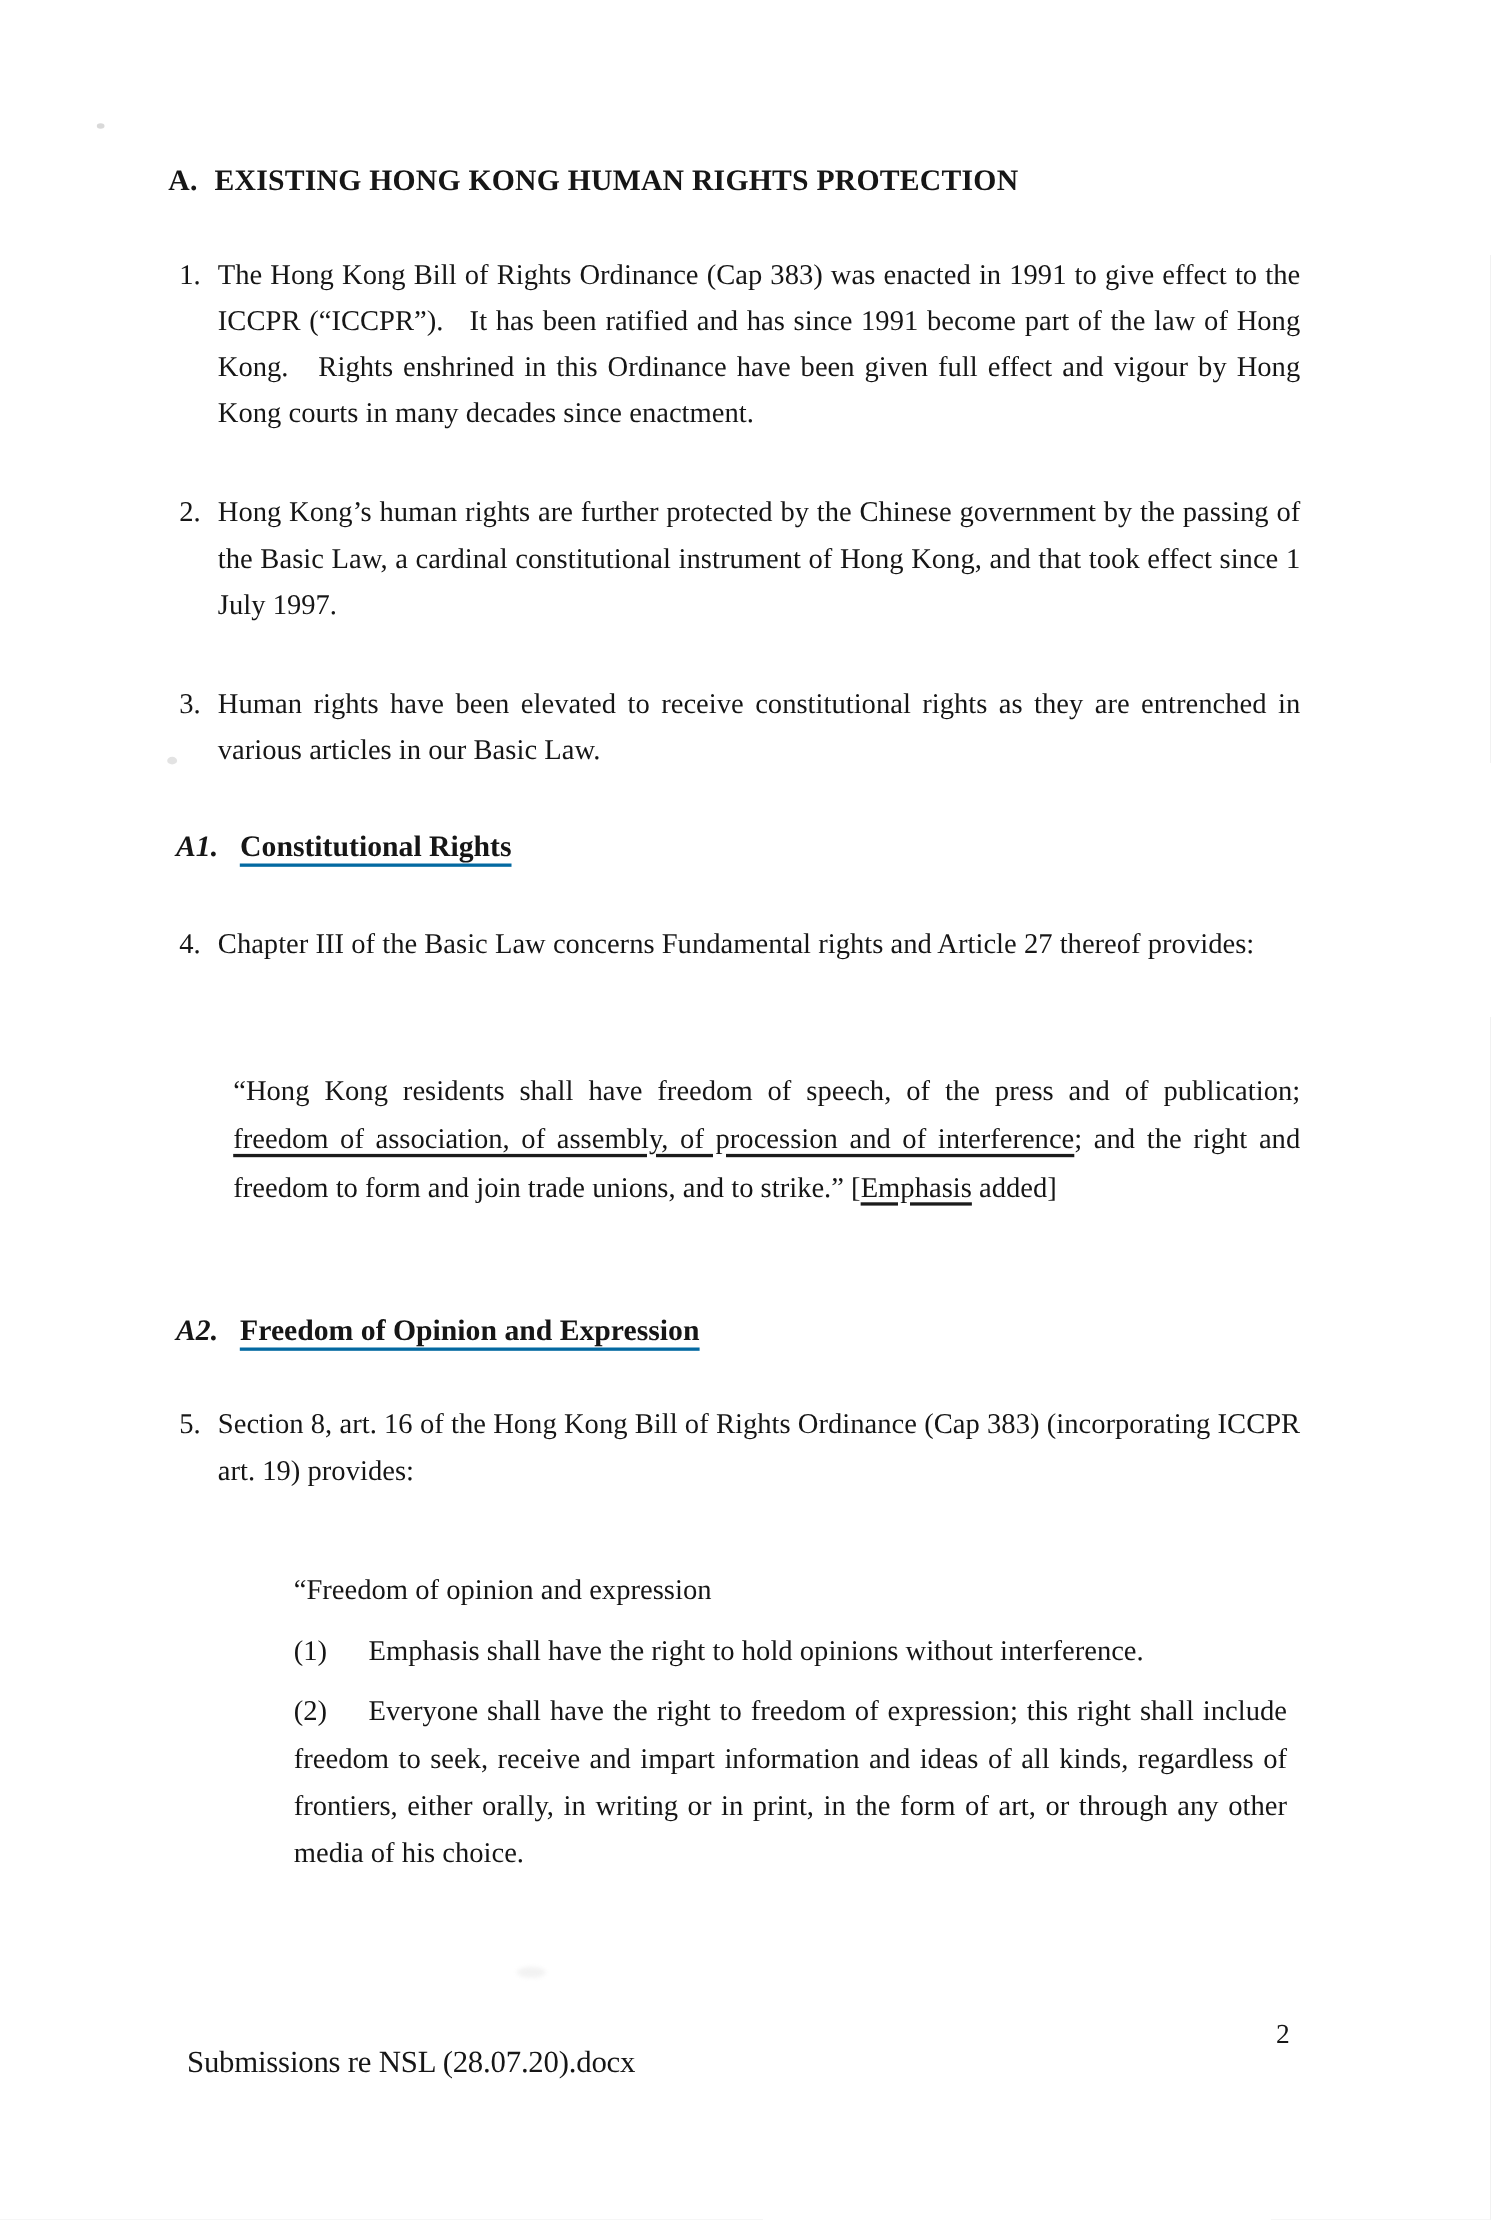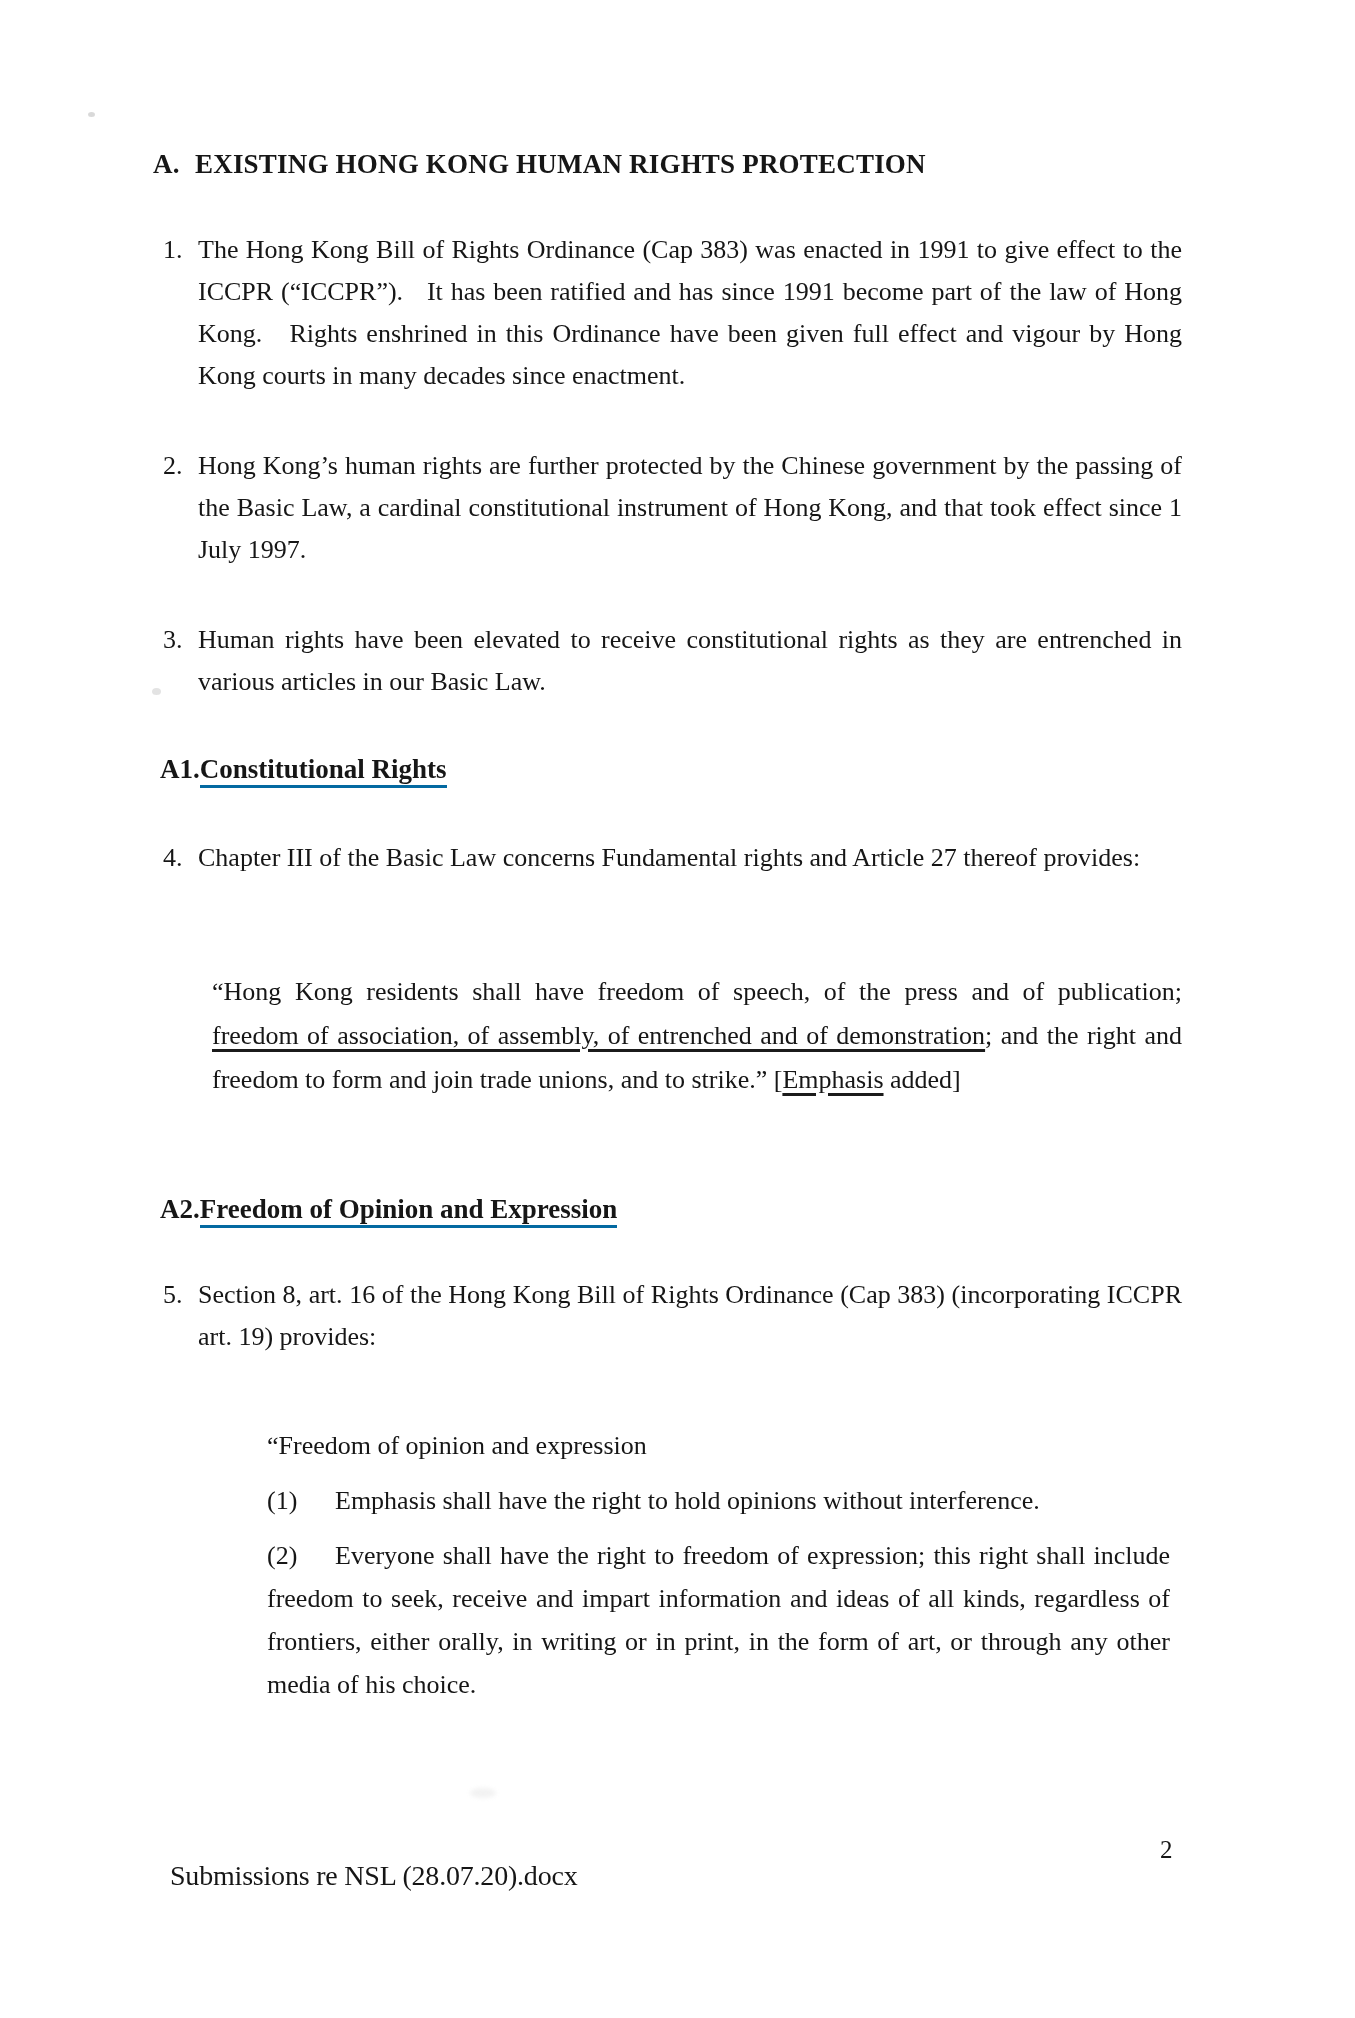--- a/index.html
+++ b/index.html
@@ -27,21 +27,21 @@
     left:163px; width:1019px;
     font-size:26px; line-height:42px;
   }
   .para .p-num { width:35px; flex:none; }
   .para .p-text { flex:1; text-align:justify; }
   
   .sec-heading {
     left:160px; width:1019px;
     font-weight:bold; font-size:27px; line-height:40px;
   }
-  .sec-heading .h-num { margin-right:0; }
+  .sec-heading .h-num { margin-right:20px;font-style:italic; }
   .sec-heading .h-text { border-bottom:3px solid #0369a1; padding-bottom:1px; }
   
   .quote1 {
     left:212px; width:970px;
     font-size:26px; line-height:44px;
     text-align:justify;
   }
   .quote2 {
     left:255px; width:927px;
     font-size:26px; line-height:43px;
@@ -95,21 +95,21 @@
   <div class="block sec-heading" style="top:749px">
     <span class="h-num">A1.</span><span class="h-text">Constitutional Rights</span>
   </div>
 
   <div class="block para" style="top:837px">
     <span class="p-num">4.</span>
     <span class="p-text">Chapter III of the Basic Law concerns Fundamental rights and Article 27 thereof provides:</span>
   </div>
 
   <div class="block quote1" style="top:970px">
-    <span>“Hong Kong residents shall have freedom of speech, of the press and of publication; </span><span class="useg">freedom of association, of assembly, of entrenched and of demonstration</span><span>; and the right and freedom to form and join trade unions, and to strike.” [</span><span class="useg">Emphasis</span><span> added]</span>
+    <span>“Hong Kong residents shall have freedom of speech, of the press and of publication; </span><span class="useg">freedom of association, of assembly, of procession and of interference</span><span>; and the right and freedom to form and join trade unions, and to strike.” [</span><span class="useg">Emphasis</span><span> added]</span>
   </div>
 
   <div class="block sec-heading" style="top:1189px">
     <span class="h-num">A2.</span><span class="h-text">Freedom of Opinion and Expression</span>
   </div>
 
   <div class="block para" style="top:1274px">
     <span class="p-num">5.</span>
     <span class="p-text">Section 8, art. 16 of the Hong Kong Bill of Rights Ordinance (Cap 383) (incorporating ICCPR art. 19) provides:</span>
   </div>

